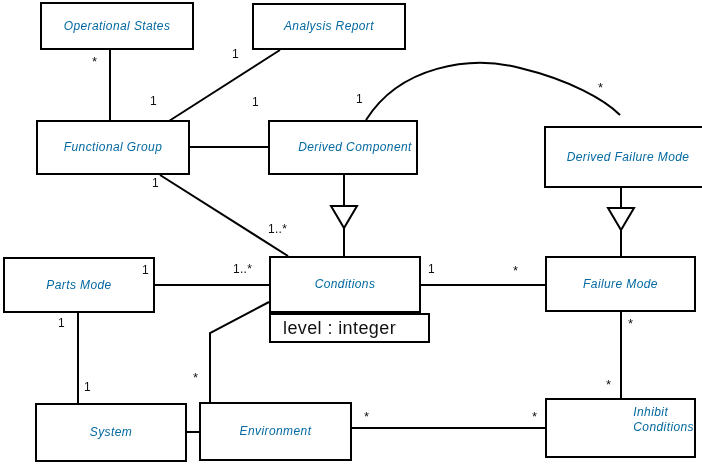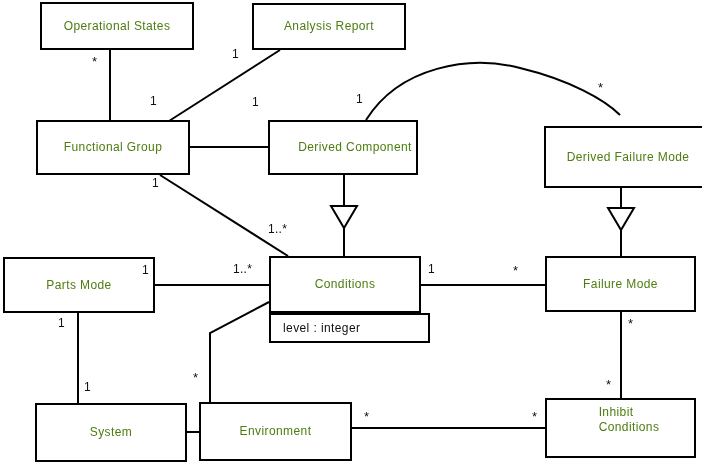--- a/index.html
+++ b/index.html
@@ -25,41 +25,42 @@
   .uml-box {
     position: absolute;
     box-sizing: border-box;
     border: 2px solid #000000;
     background: #ffffff;
     display: flex;
     align-items: center;
     justify-content: center;
     text-align: center;
     font-size: 12px;
-    color: #4d7c0f;
+    color: #0369a1;
     letter-spacing: 0.4px;
     line-height: 1.25;
     z-index: 3;
+    font-style: italic;
   }
   .uml-box.align-top-left {
     align-items: flex-start;
-    justify-content: center;
+    justify-content: flex-end;
     text-align: left;
     padding: 5px 0 0 17px;
   }
   .attr-compartment {
     position: absolute;
     box-sizing: border-box;
     border: 2px solid #000000;
     background: #ffffff;
     display: flex;
     align-items: center;
     justify-content: flex-start;
     padding-left: 12px;
-    font-size: 12px;
+    font-size: 18px;
     color: #111111;
     letter-spacing: 0.4px;
     z-index: 3;
   }
   .mult-label {
     position: absolute;
     font-size: 12px;
     color: #111111;
     letter-spacing: 0.3px;
     white-space: nowrap;

